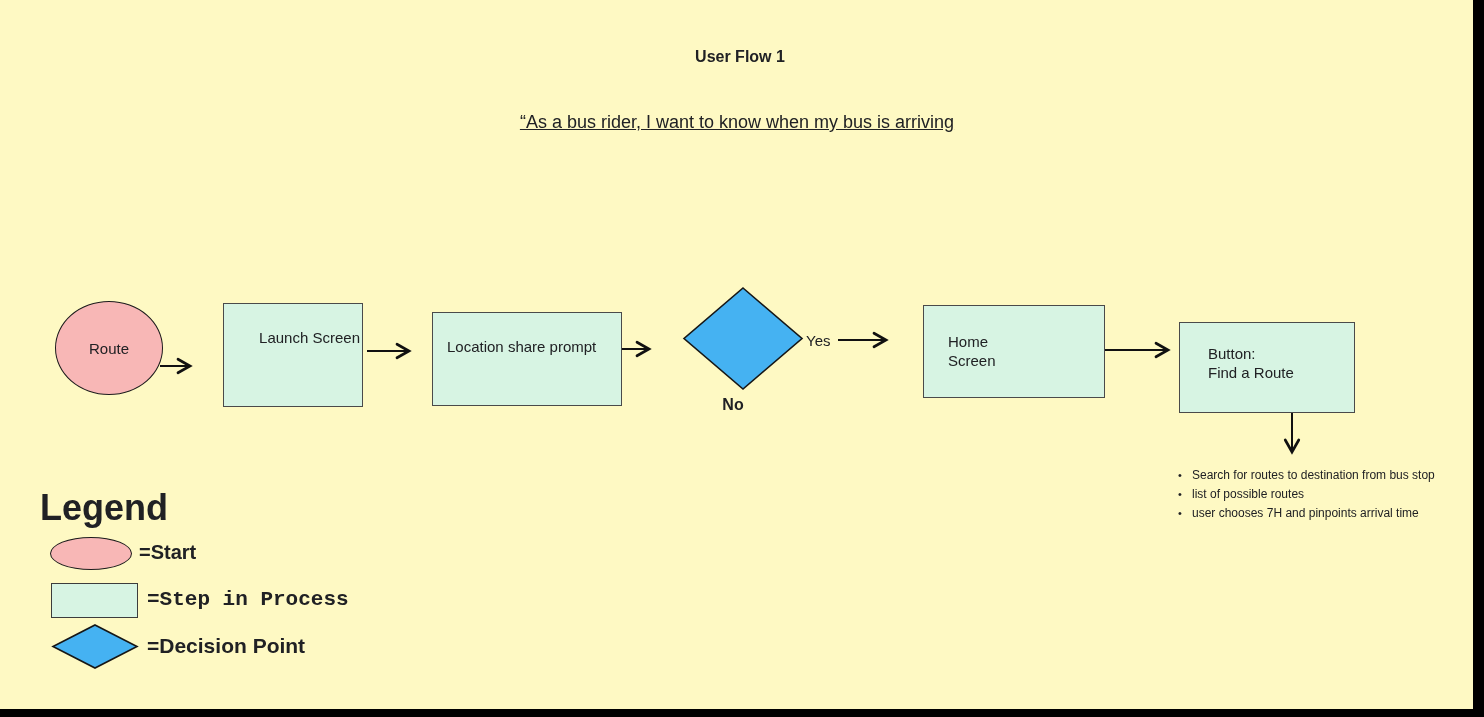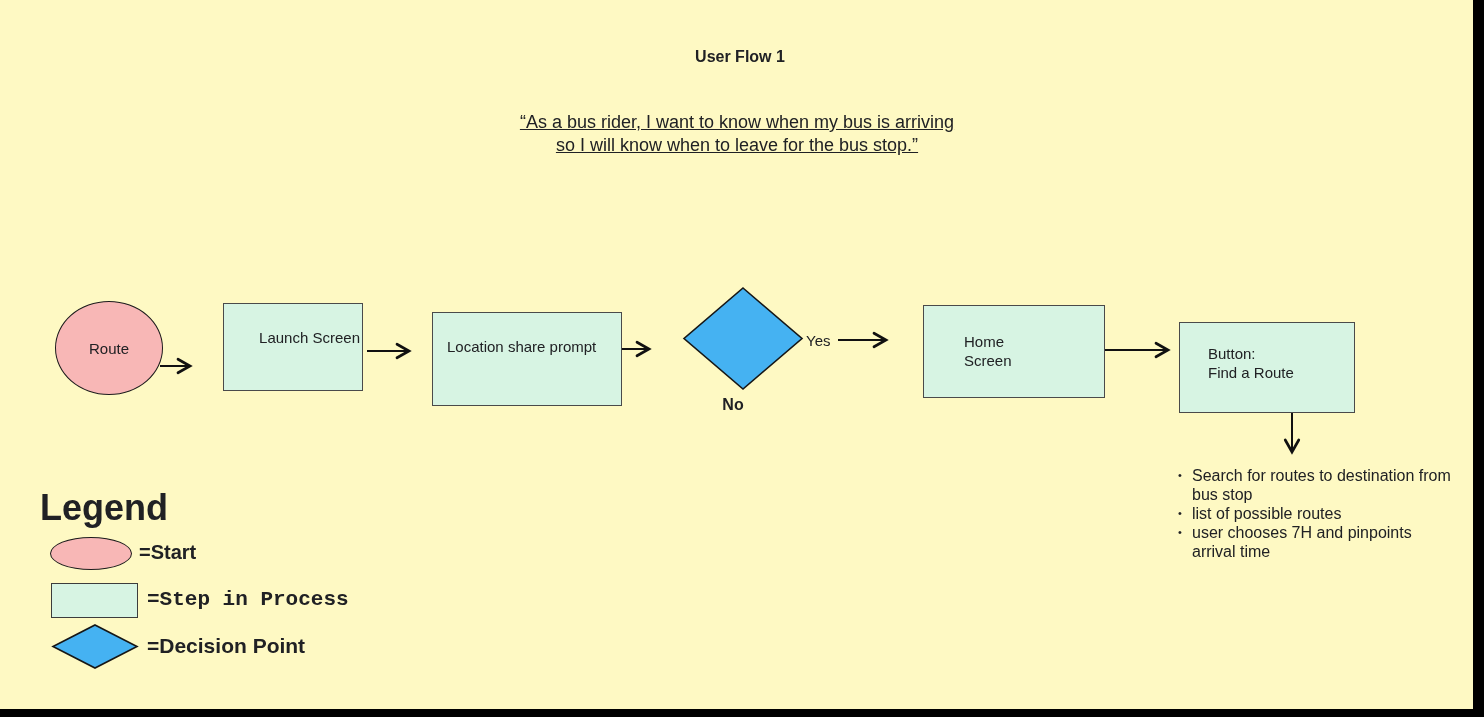--- a/index.html
+++ b/index.html
@@ -14,32 +14,32 @@
   
   .shape-label{font-size:15px;font-weight:500;white-space:pre-line;line-height:19px;}
   .ellipse-start{
     left:55px;top:301px;width:108px;height:94px;border-radius:50%;
     background:#f8b7b6;border:1.6px solid #1c1c1c;box-sizing:border-box;
     display:flex;align-items:center;justify-content:center;
   }
   .stepbox{
     background:#d7f4e3;border:1.5px solid #4a4a4a;box-sizing:border-box;
   }
-  .box-launch{left:223px;top:303px;width:140px;height:88px;text-align:right;padding:24px 2px 0 0;}
+  .box-launch{left:223px;top:303px;width:140px;height:104px;text-align:right;padding:24px 2px 0 0;}
   .box-location{left:432px;top:312px;width:190px;height:94px;padding:24px 7px 0 14px;}
-  .box-home{left:923px;top:305px;width:182px;height:93px;padding:26px 0 0 40px;}
+  .box-home{left:923px;top:305px;width:182px;height:93px;padding:26px 0 0 24px;}
   .box-button{left:1179px;top:303px;width:176px;height:91px;padding:21px 0 0 28px;margin-top:19px;}
   .lbl-yes{left:806px;top:332px;font-size:15px;}
   .lbl-no{left:718px;top:396px;width:30px;text-align:center;font-size:16px;font-weight:bold;}
   
   .overlay{position:absolute;left:0;top:0;pointer-events:none;}
   .arrow{stroke:#111;stroke-width:2;marker-end:url(#arr);}
   .diamond{stroke:#161616;stroke-width:1.6;}
   
-  .notes{left:1176px;top:466px;width:282px;margin:0;padding:0;list-style:none;font-size:16px;line-height:19px;}
+  .notes{left:1176px;top:466px;width:282px;margin:0;padding:0;list-style:none;font-size:12px;line-height:19px;}
   .notes li{position:relative;padding-left:16px;}
   .notes li::before{content:"\2022";position:absolute;left:2px;top:0;font-size:11px;line-height:19px;}
   
   .legend-title{left:40px;top:490px;font-size:36px;font-weight:bold;line-height:36px;}
   .legend-ellipse{left:50px;top:537px;width:82px;height:33px;border-radius:50%;
     background:#f8b7b6;border:1.6px solid #1c1c1c;box-sizing:border-box;}
   .legend-rect{left:51px;top:583px;width:87px;height:35px;background:#d7f4e3;
     border:1.5px solid #3c3c3c;box-sizing:border-box;}
   .legend-label{font-weight:bold;}
   .legend-start{left:139px;top:541px;font-size:20px;}
@@ -66,21 +66,20 @@
     <line class="arrow" x1="838" y1="340" x2="886" y2="340"></line>
     <line class="arrow" x1="1105" y1="350" x2="1168" y2="350"></line>
     <line class="arrow" x1="1292" y1="409" x2="1292" y2="452"></line>
     <polygon class="diamond" points="743,288 802,338.5 743,389 684,338.5" fill="#45b2f2"></polygon>
     <polygon class="diamond" points="95,625 137,646.5 95,668 53,646.5" fill="#45b2f2"></polygon>
   </svg>
 
   <div class="abs title">User Flow 1</div>
   <div class="abs quote">
     <div>“As a bus rider, I want to know when my bus is arriving</div>
-    <div>so I will know when to leave for the bus stop.”</div>
   </div>
 
   <div class="abs ellipse-start">
     <span class="shape-label">Route</span>
   </div>
 
   <div class="abs stepbox box-launch">
     <span class="shape-label">Launch Screen</span>
   </div>
 

